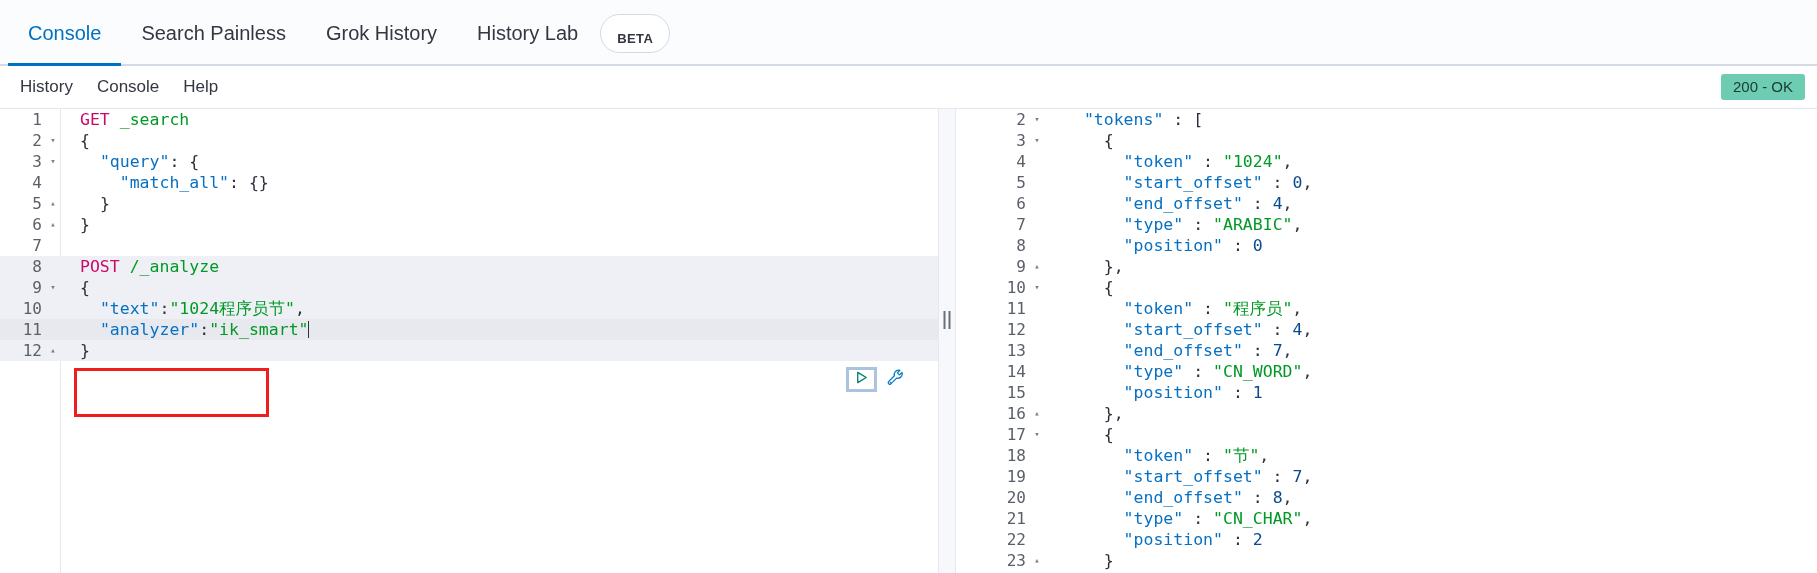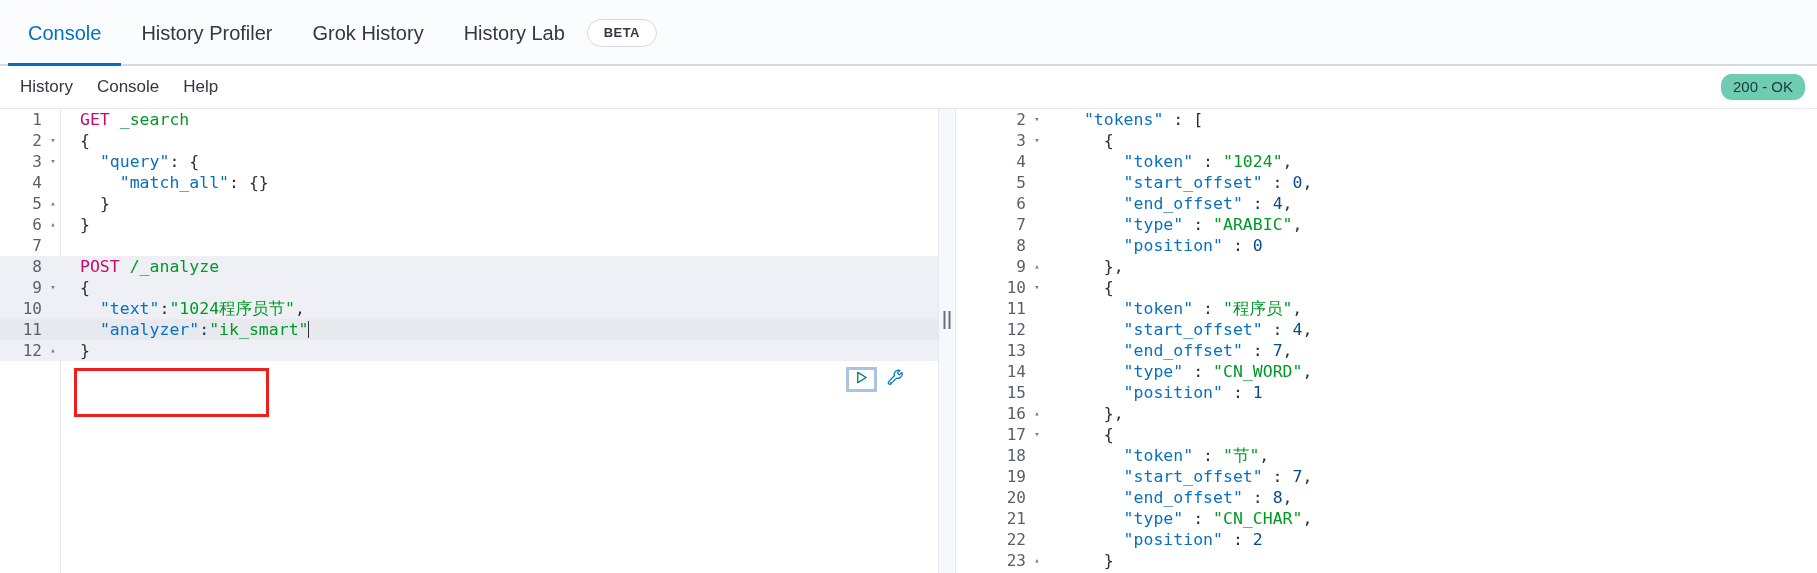--- a/index.html
+++ b/index.html
@@ -50,21 +50,21 @@
     content: "";
     position: absolute;
     left: 0; right: 0; bottom: 0;
     height: 3px;
     background: #0071c2;
   }
   .beta-badge {
     display: inline-block;
     border: 1px solid #d3dae6;
     border-radius: 20px;
-    padding: 5px 16px 6px 16px;
+    padding: 16px 16px 6px 16px;
     font-size: 13px;
     font-weight: bold;
     color: #343741;
     letter-spacing: 0.4px;
     margin-left: 2px;
     background: #ffffff;
     position: relative;
     z-index: 2;
   }
 
@@ -85,21 +85,21 @@
     white-space: nowrap;
   }
   .status-badge {
     position: absolute;
     right: 12px;
     top: 8px;
     background: #6dccb1;
     color: #1b3a33;
     font-size: 15px;
     padding: 4px 12px 5px 12px;
-    border-radius: 11px;
+    border-radius: 3px;
     white-space: nowrap;
   }
 
   
   .split {
     display: flex;
     height: 465px;
     position: relative;
     border-top: 1px solid #e3e6eb;
     background: #ffffff;
@@ -250,21 +250,21 @@
   #annot-request { left: 74px;  top: 259px;  width: 195px; height: 49px; }
 </style>
 </head>
 <body>
 
 <div class="app-tabs">
   <div class="tab active">
     <span>Console</span>
   </div>
   <div class="tab">
-    <span>History Profiler</span>
+    <span>Search Painless</span>
   </div>
   <div class="tab">
     <span>Grok History</span>
   </div>
   <div class="tab">
     <span>History Lab</span>
   </div>
   <span class="beta-badge">BETA</span>
 </div>
 

